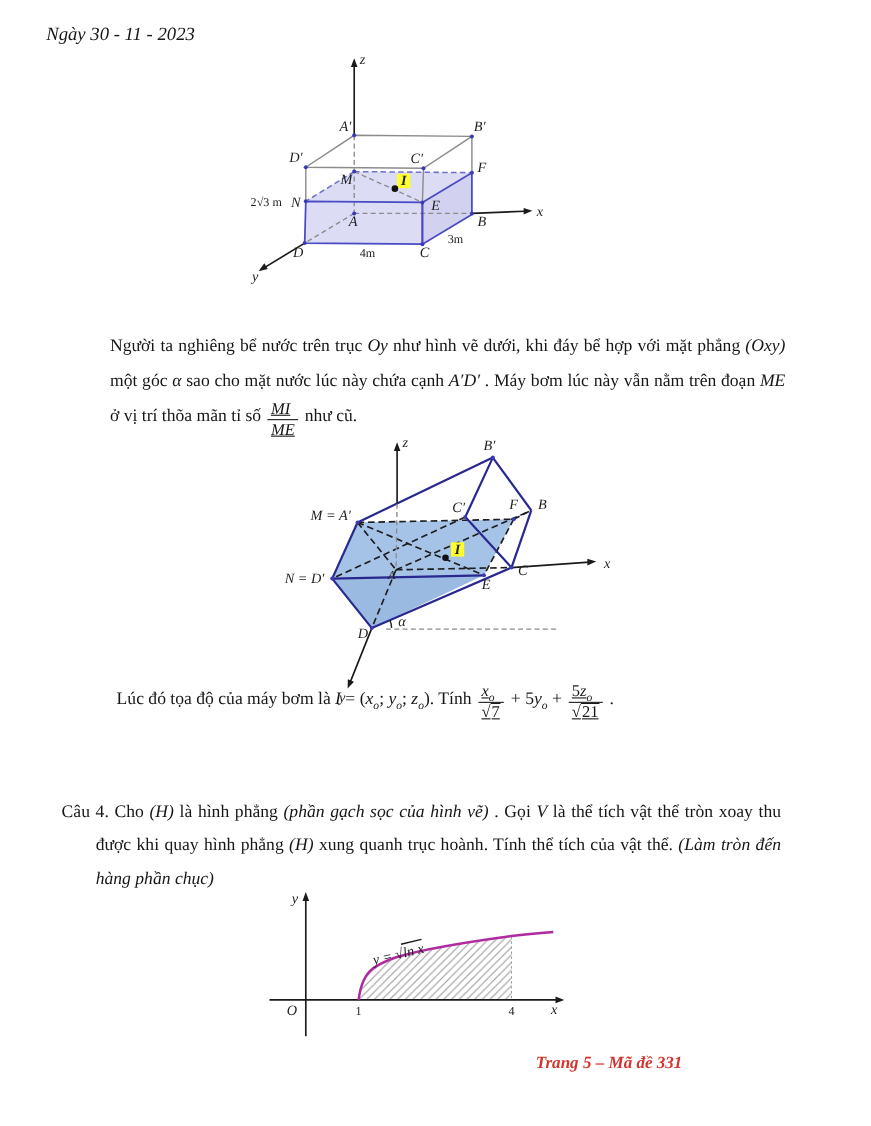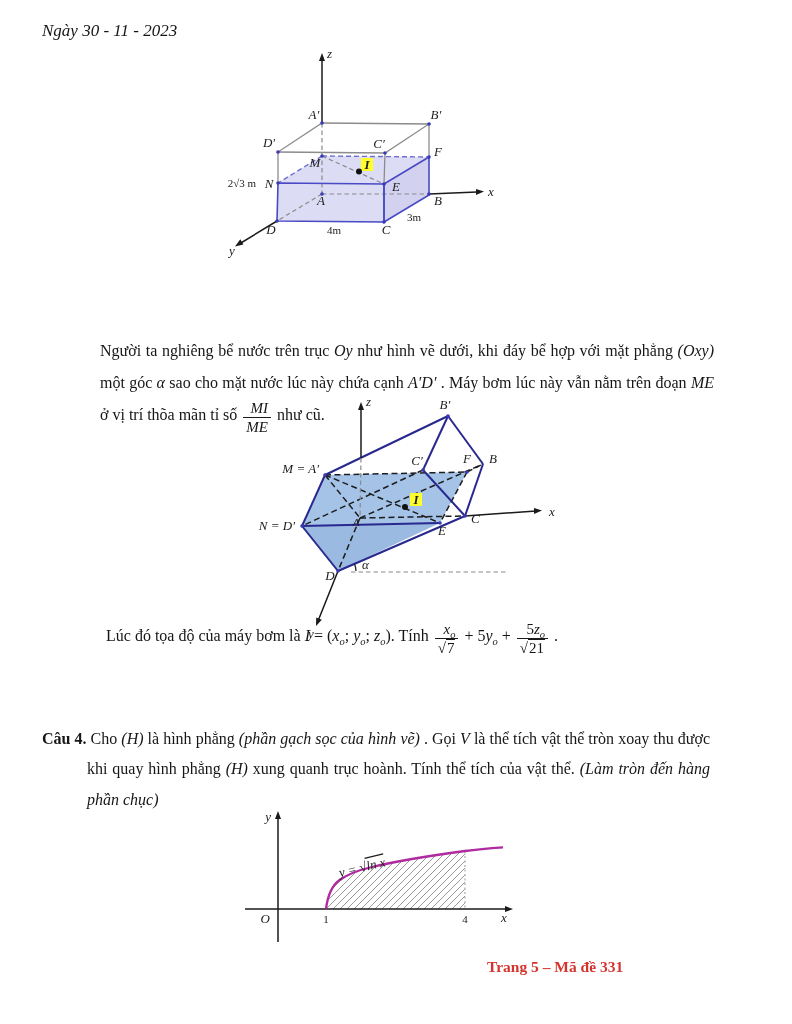--- a/index.html
+++ b/index.html
@@ -7,34 +7,34 @@
     --water1_fill:#dcdcf5; --water1_side:#d2d2f0; --water1_edge:#4a4ac4;
     --wire_gray:#8c8c8c; --water2_fill:#a5c2e7; --water2_front:#9bbae2;
     --navy_edge:#28288f; --curve_magenta:#b02aa0; --hatch_gray:#9a9a9a;
     --highlight_yellow:#ffff2e; --node_blue:#3a3ab5;
   }
   html,body{margin:0;padding:0;background:#777;}
   .page{position:relative;width:792px;height:1024px;background:var(--page_bg);
         font-family:"Liberation Serif",serif;color:var(--text);overflow:hidden;margin:0 auto;}
   .header{position:absolute;left:42px;top:21px;font-style:italic;font-size:17px;}
   .para{position:absolute;font-size:16px;}
-  .p1{left:100px;top:299px;width:614px;text-align:justify;line-height:2.0;margin-top:36px;}
+  .p1{left:100px;top:299px;width:614px;text-align:justify;line-height:2.0;}
   .p2{left:106px;top:620px;width:610px;line-height:1.5;}
   .q4{left:42px;top:724px;width:668px;box-sizing:border-box;padding-left:45px;
       text-indent:-45px;text-align:justify;line-height:1.9;}
-  .qlabel{font-weight:bold;}
+  .qlabel{font-weight:normal;margin-left:14px;}
   .it{font-style:italic;}
   sub{font-size:10.5px;font-style:italic;line-height:0;}
-  .frac{display:inline-block;vertical-align:-12px;text-align:right;line-height:1.2;
-        margin:0 2px;font-size:15px;text-indent:0;}
+  .frac{display:inline-block;vertical-align:-12px;text-align:left;line-height:1.2;
+        margin:0 2px;font-size:15px;text-indent:0;text-decoration:underline;}
   .fnum{display:block;border-bottom:1.2px solid #1a1a1a;padding:0 3px;}
   .fden{display:block;padding:0 3px;}
   .sqrt{white-space:nowrap;font-style:normal;}
   .rad{border-top:1.2px solid #1a1a1a;padding:0 1px;}
-  .footer{position:absolute;left:487px;top:958px;font-weight:bold;
+  .footer{position:absolute;left:487px;top:958px;font-style:italic;font-weight:bold;
           font-size:15.5px;color:var(--footer_red);}
   .fig{position:absolute;}
   .fig1{left:215px;top:46px;}
   .fig2{left:255px;top:396px;}
   .fig3{left:240px;top:806px;}
   
   text.mlab{font-family:"Liberation Serif",serif;font-style:italic;font-size:13px;fill:#1c1c1c;}
   text.small{font-size:11px;}
   text.dim{font-family:"Liberation Serif",serif;font-style:normal;font-size:11px;fill:#222;}
   .w1top{fill:var(--water1_fill);}

